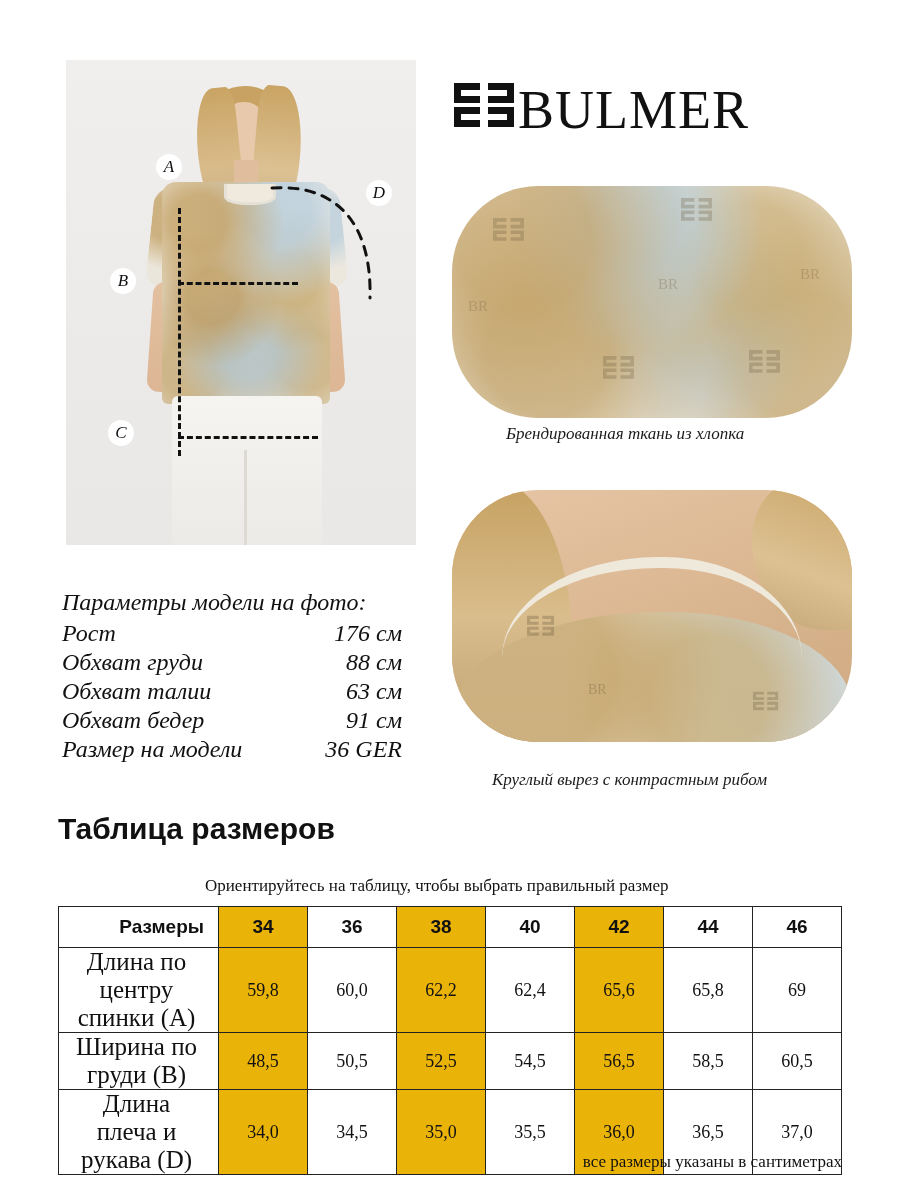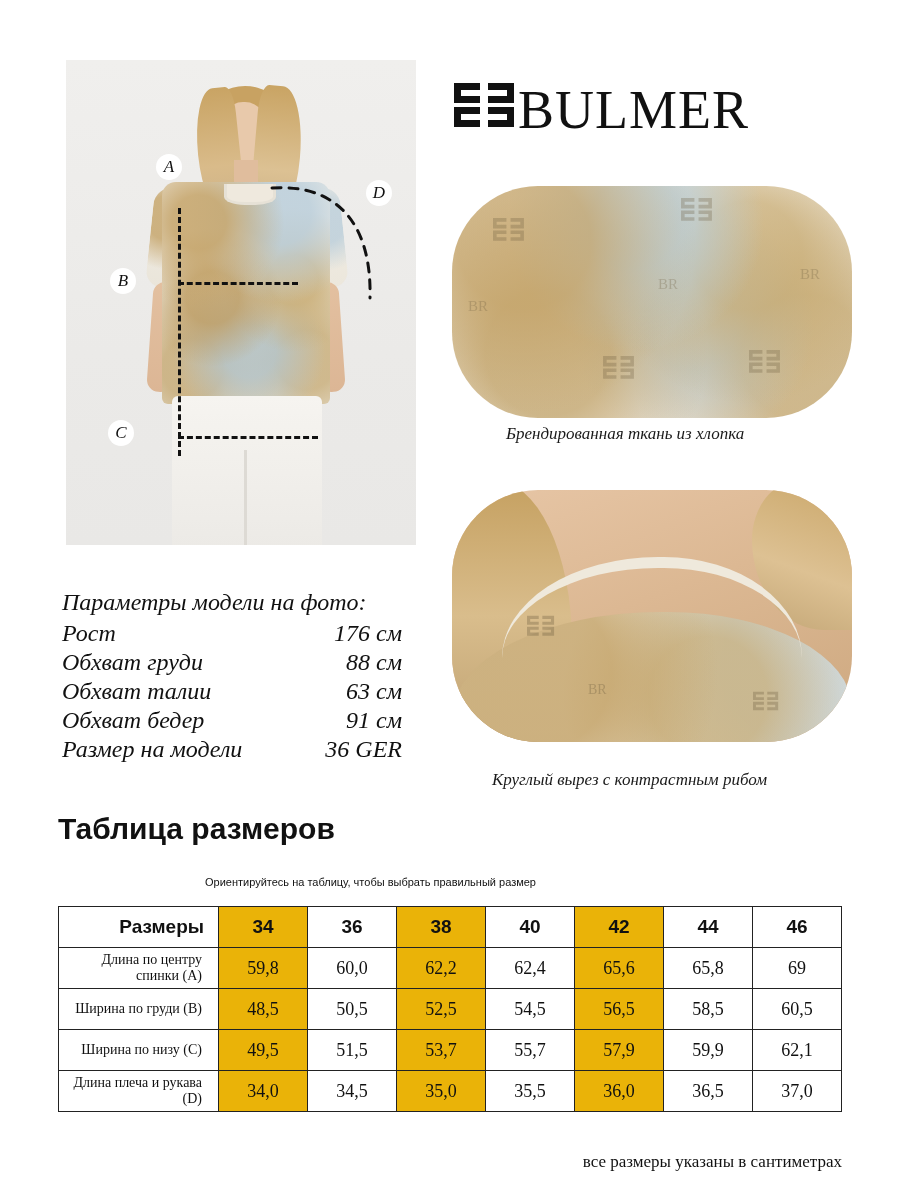--- a/index.html
+++ b/index.html
@@ -286,22 +286,22 @@
     position: absolute;
     left: 58px; top: 812px;
     font-family: "Liberation Sans", sans-serif;
     font-weight: bold;
     font-size: 30px;
     color: #111;
   }
   .sizes-sub {
     position: absolute;
     left: 205px; top: 876px;
-    font-family: Liberation Sans, sans-serif;
-    font-size: 11px;
+    font-family: Liberation Serif, serif;
+    font-size: 17px;
     color: #111;
   }
   table.size-table {
     position: absolute;
     left: 58px; top: 906px;
     width: 784px;
     border-collapse: collapse;
     font-family: "Liberation Serif", serif;
     font-size: 18px;
   }
@@ -313,22 +313,22 @@
     color: #111;
   }
   table.size-table th.label-head {
     text-align: right;
     font-family: "Liberation Sans", sans-serif;
     font-weight: bold;
     font-size: 19px;
     padding-right: 14px;
   }
   table.size-table td.row-label {
-    text-align: right;
-    font-size: 14px;
+    text-align: center;
+    font-size: 25px;
     padding-left: 12px;
   }
   table.size-table th.size-head {
     font-family: "Liberation Sans", sans-serif;
     font-weight: bold;
     font-size: 19px;
     width: 56px;
   }
   .shaded { background: #eab308; }
   .table-note {
@@ -505,30 +505,20 @@
         <td class="row-label">Ширина по груди (B)</td>
         <td class="shaded">48,5</td>
         <td>50,5</td>
         <td class="shaded">52,5</td>
         <td>54,5</td>
         <td class="shaded">56,5</td>
         <td>58,5</td>
         <td>60,5</td>
       </tr>
       <tr>
-        <td class="row-label">Ширина по низу (C)</td>
-        <td class="shaded">49,5</td>
-        <td>51,5</td>
-        <td class="shaded">53,7</td>
-        <td>55,7</td>
-        <td class="shaded">57,9</td>
-        <td>59,9</td>
-        <td>62,1</td>
-      </tr>
-      <tr>
         <td class="row-label">Длина плеча и рукава (D)</td>
         <td class="shaded">34,0</td>
         <td>34,5</td>
         <td class="shaded">35,0</td>
         <td>35,5</td>
         <td class="shaded">36,0</td>
         <td>36,5</td>
         <td>37,0</td>
       </tr>
     </tbody>

